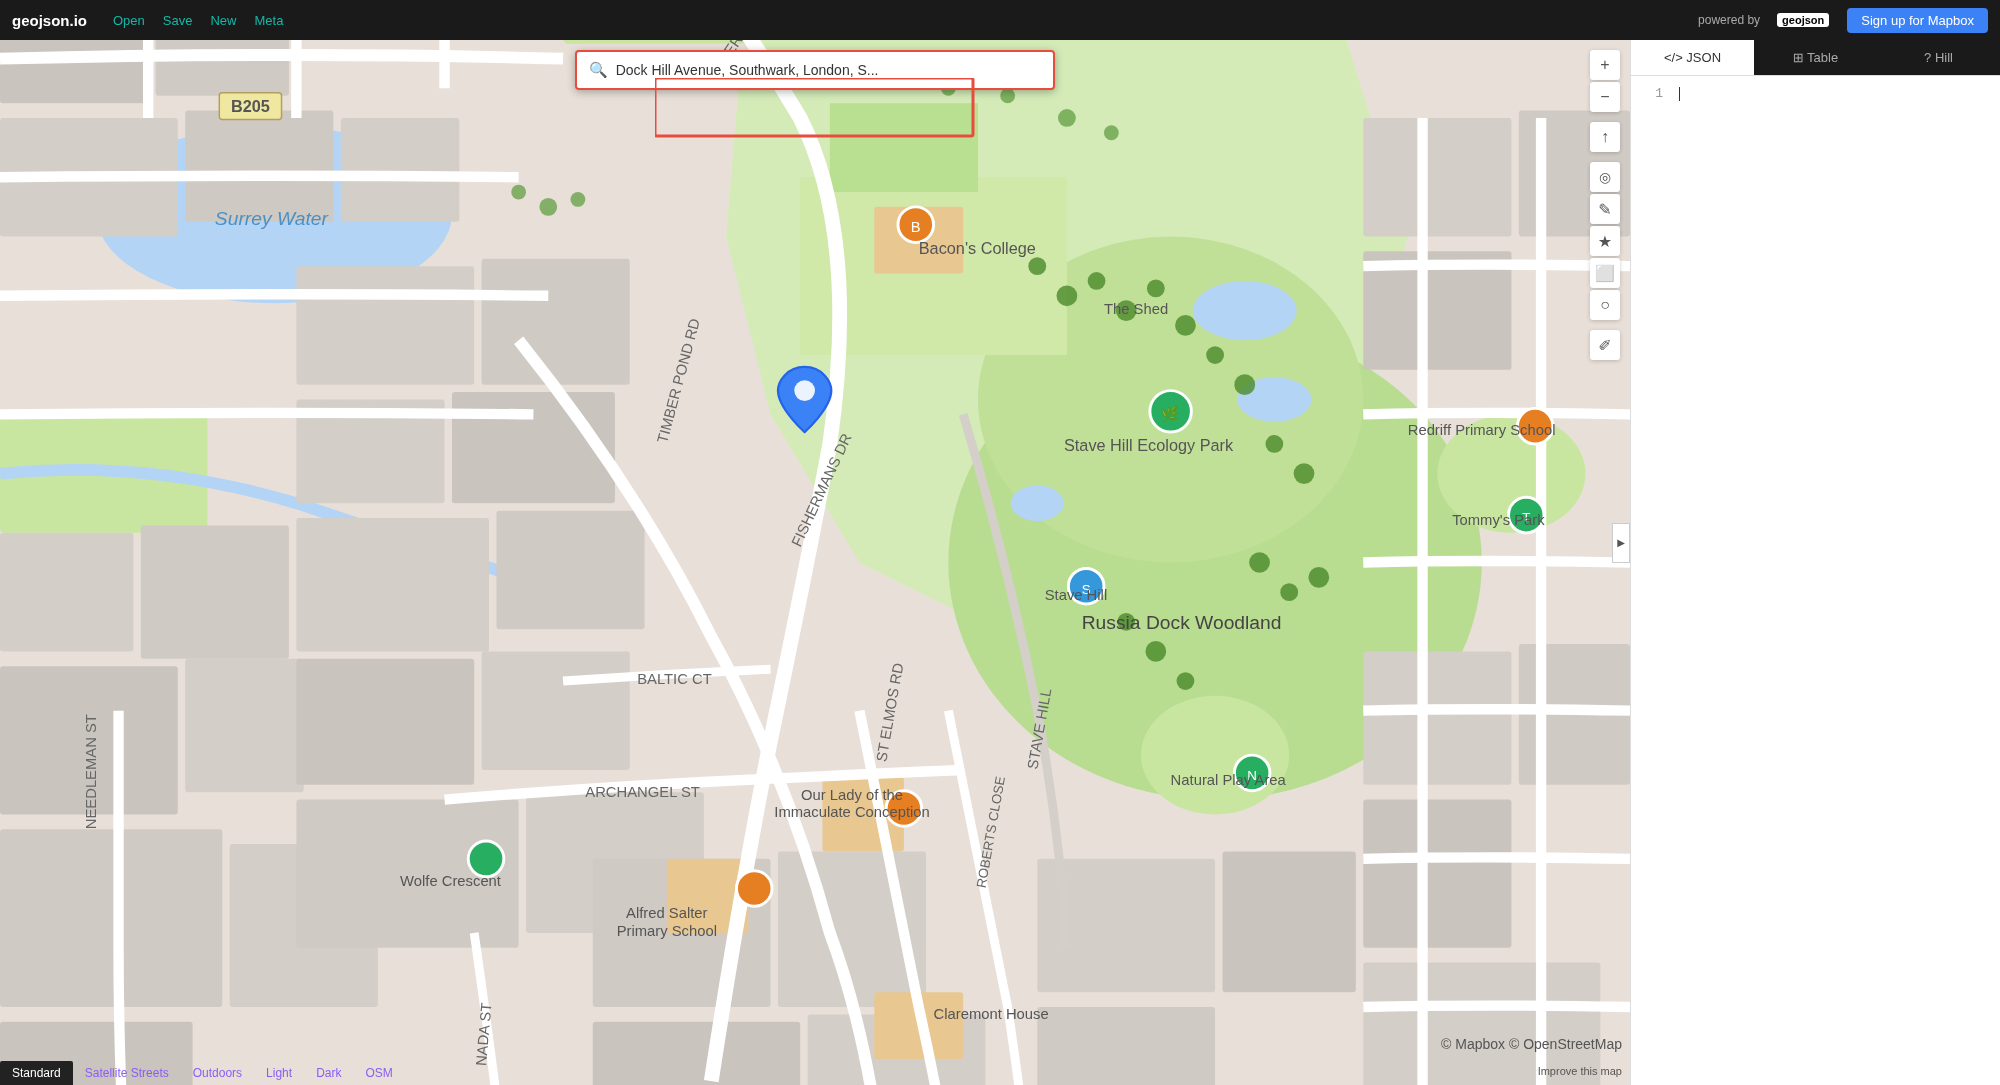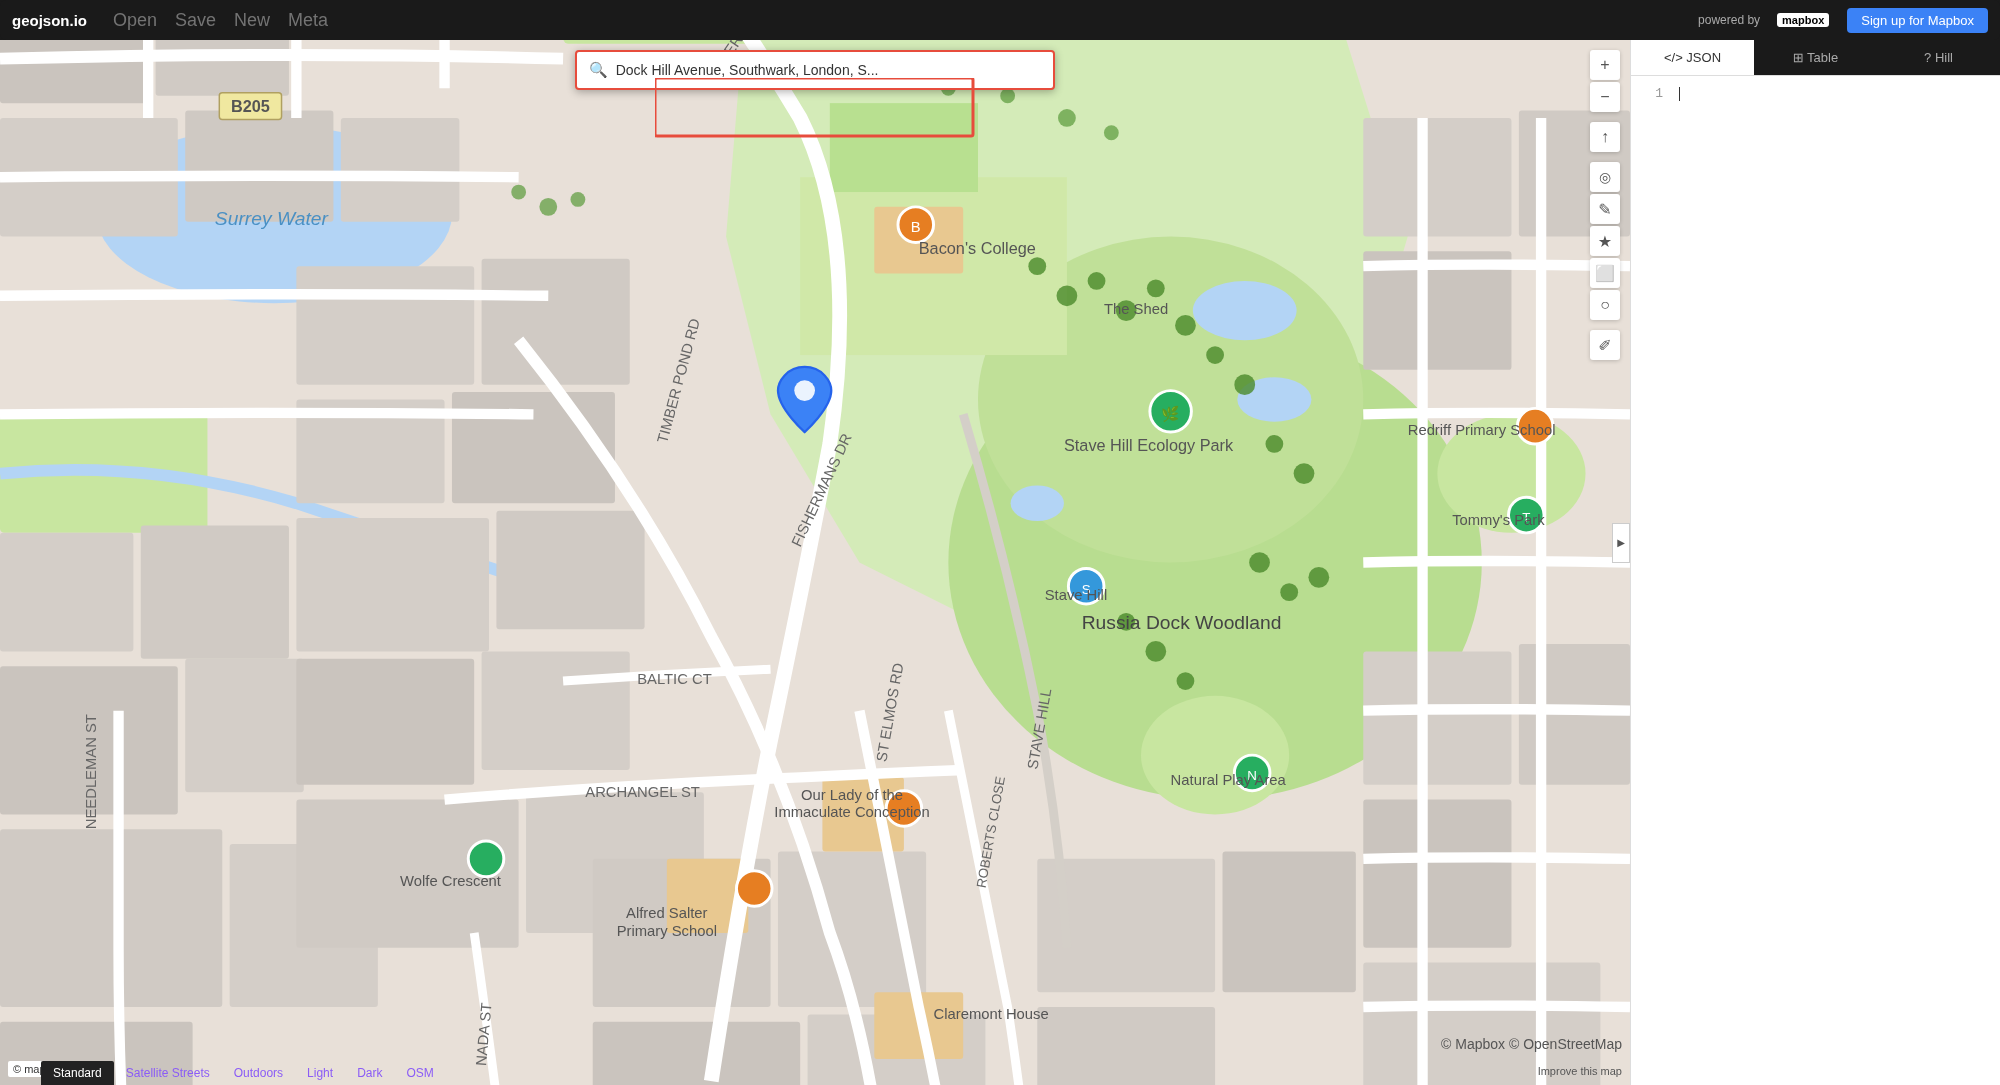--- a/index.html
+++ b/index.html
@@ -6,21 +6,21 @@
     body { font-family: -apple-system, BlinkMacSystemFont, 'Segoe UI', sans-serif; background: #1a1a1a; overflow: hidden; width: 2000px; height: 1085px; }
 
     
     #topnav {
       display: flex; align-items: center;
       background: #1a1a1a; height: 40px;
       padding: 0 12px; gap: 18px;
       position: relative; z-index: 100; border-radius: 6px;
     }
     #topnav .logo { color: #fff; font-weight: 700; font-size: 15px; margin-right: 8px; }
-    #topnav .nav-link { color: #737373; font-size: 18px; cursor: pointer; text-decoration: none; }
+    #topnav .nav-link { color: #14b8a6; font-size: 13px; cursor: pointer; text-decoration: none; }
     #topnav .spacer { flex: 1; }
     #topnav .powered-by { color: #aaa; font-size: 12px; display: flex; align-items: center; gap: 17px; }
     #topnav .mapbox-logo { background: #fff; border-radius: 3px; padding: 1px 5px; font-size: 11px; font-weight: 700; color: #000; }
     #topnav .signup-btn {
       background: #3b82f6; color: #fff; border: none; border-radius: 4px;
       padding: 5px 14px; font-size: 13px; cursor: pointer; font-weight: 500;
     }
 
     
     #main { display: flex; height: calc(1085px - 40px); }
@@ -81,21 +81,21 @@
 
     
     #map-style-tabs {
       position: absolute; bottom: 0; left: 0;
       display: flex; z-index: 50; background: transparent;
     }
     .style-tab {
       padding: 5px 12px; font-size: 12px; cursor: pointer;
       border: none; background: transparent; color: #8b5cf6;
     }
-    .style-tab.active { background: #222; color: #fff; border-radius: 2px 2px 0 0; margin-left: 41px; }
+    .style-tab.active { background: #222; color: #fff; border-radius: 2px 2px 0 0; }
 
     
     #scroll-arrow {
       position: absolute; bottom: 50%; right: 0;
       background: #fff; border: 1px solid #ccc;
       width: 18px; height: 40px; display: flex; align-items: center;
       justify-content: center; cursor: pointer; z-index: 50;
       font-size: 10px; color: #555;
     }
 
@@ -127,21 +127,21 @@
 
 <div id="topnav">
   <span class="logo">geojson.io</span>
   <a class="nav-link">Open</a>
   <a class="nav-link">Save</a>
   <a class="nav-link">New</a>
   <a class="nav-link">Meta</a>
   <div class="spacer"></div>
   <div class="powered-by">
     <span>powered by</span>
-    <span class="mapbox-logo">mapbox</span>
+    <span class="mapbox-logo">geojson</span>
   </div>
   <button class="signup-btn">Sign up for Mapbox</button>
 </div>
 
 <div id="main">
 
   <div id="map-area">
 
     
     <svg id="map-svg" viewBox="0 0 1100 1000" preserveAspectRatio="xMidYMid slice">

